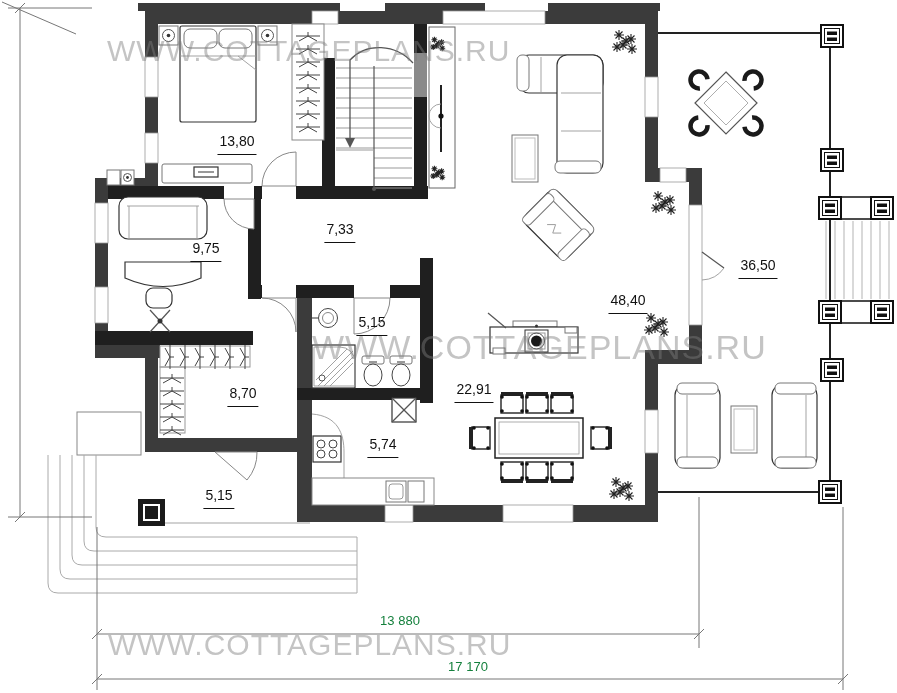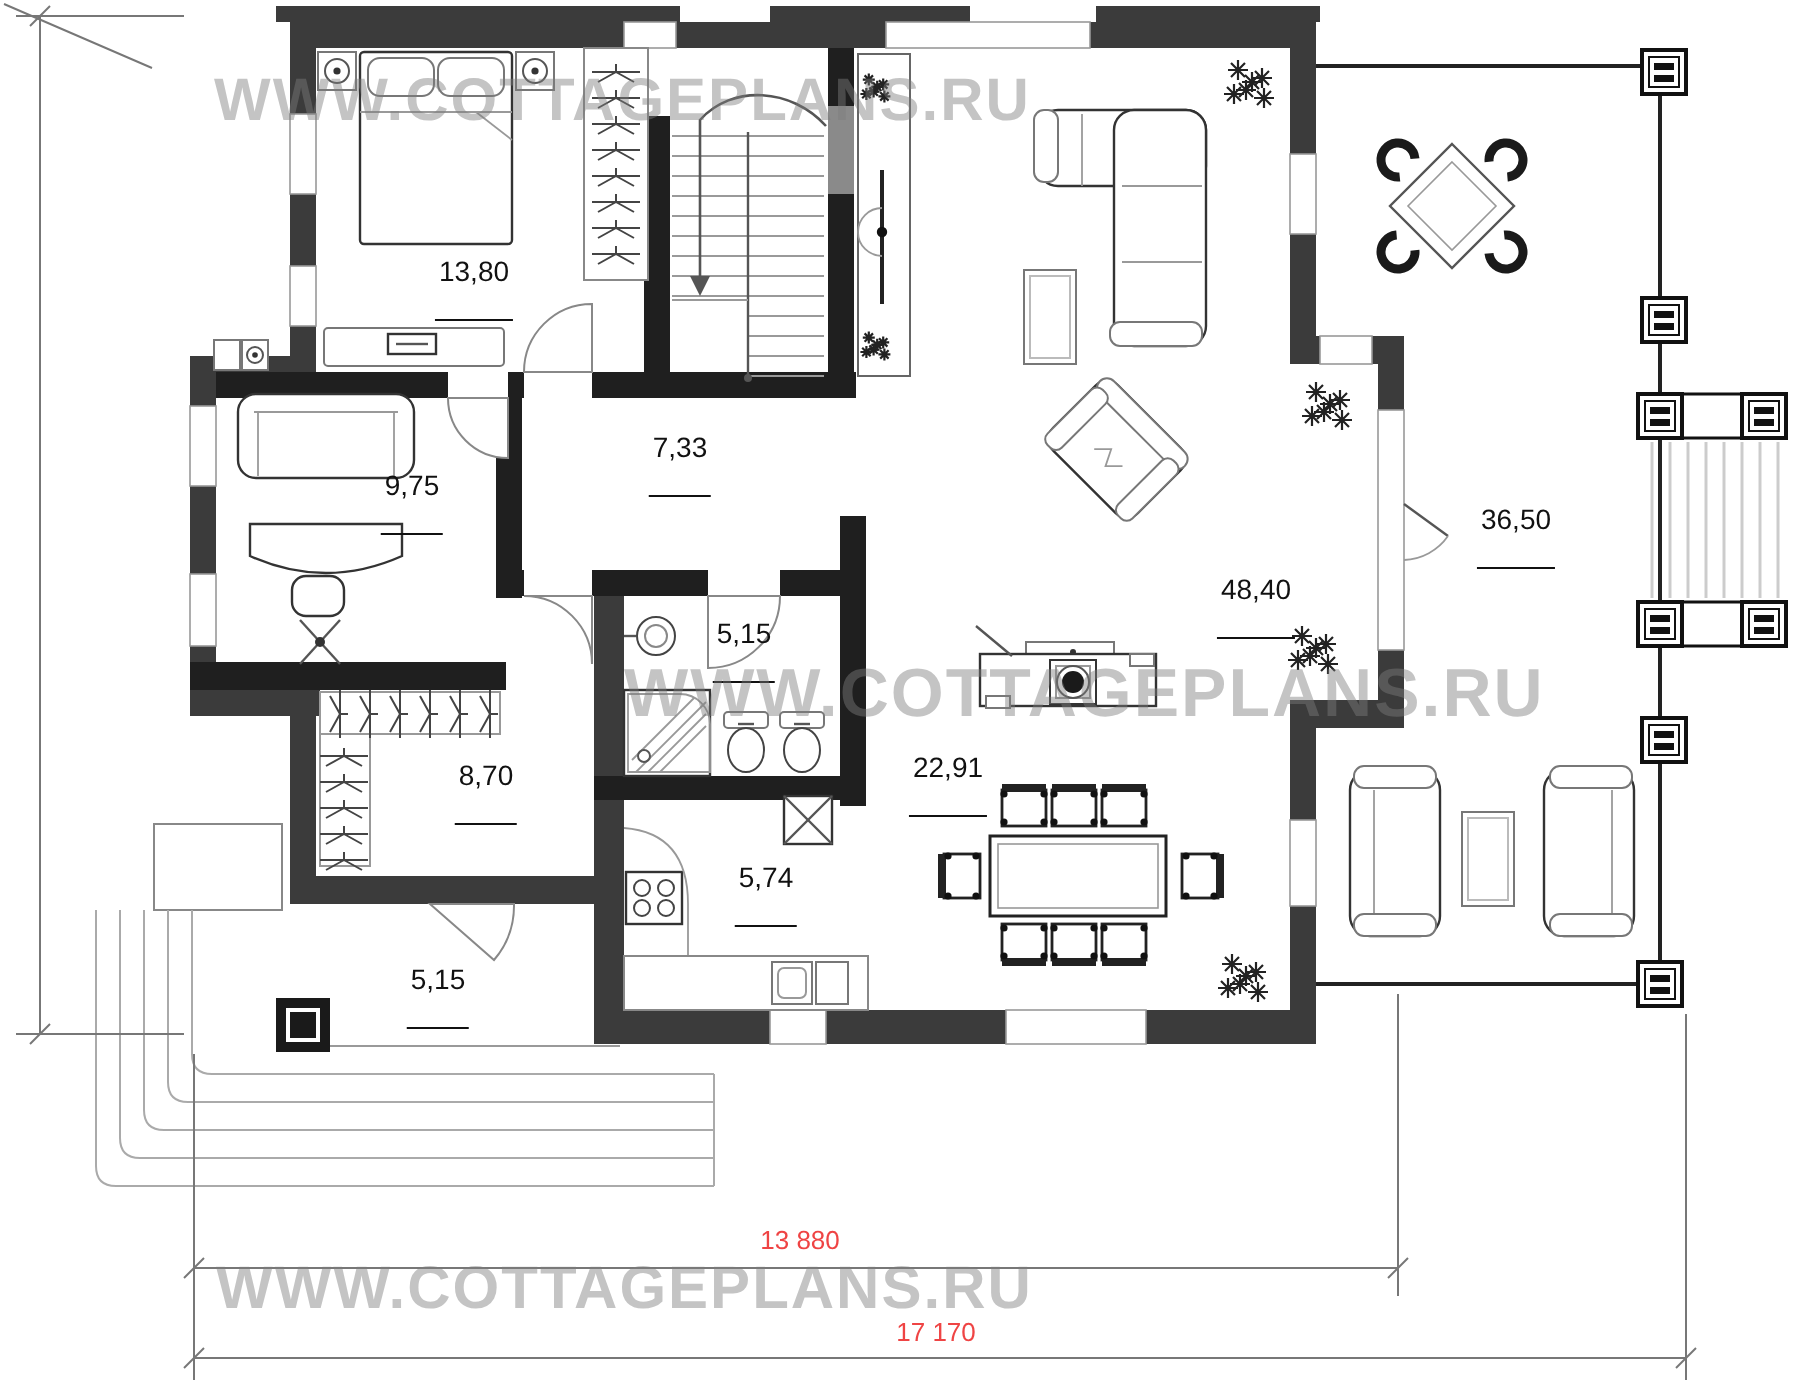--- a/index.html
+++ b/index.html
@@ -16,25 +16,25 @@
   .ln2{stroke:#555;stroke-width:1.2;fill:none}
   .thin{stroke:#999;stroke-width:1}
   .hng{stroke:#444;fill:none;stroke-width:1}
   .star{stroke:#222;stroke-width:1.1;fill:none}
   .step{stroke:#aaa;fill:none;stroke-width:1}
   .slat{stroke:#ccc;stroke-width:1.5}
   .dimln{stroke:#777;stroke-width:1;fill:none}
   .door{fill:#fff;stroke:#888;stroke-width:1}
   .tline{stroke:#222;stroke-width:2;fill:none}
   .lbl{position:absolute;transform:translate(-50%,-50%);font-size:14px;color:#111;
-       white-space:nowrap;border-bottom:1.4px solid #111;padding:0 2px 16px;z-index:3}
-  .dim{position:absolute;transform:translate(-50%,-50%);font-size:13px;color:#ef4444;
+       white-space:nowrap;border-bottom:1.4px solid #111;padding:0 2px 5px;z-index:3}
+  .dim{position:absolute;transform:translate(-50%,-50%);font-size:13px;color:#15803d;
        white-space:nowrap;z-index:3}
   .note{position:absolute;font-size:13.5px;color:#111;line-height:1.18;z-index:3}
-  .wm{position:absolute;font-weight:bold;font-size:30px;color:rgba(125,125,125,.45);
+  .wm{position:absolute;font-weight:normal;font-size:30px;color:rgba(125,125,125,.45);
       letter-spacing:1px;white-space:nowrap;z-index:5}
 </style>
 </head>
 <body>
 
 <div id="stage">
 
 <svg id="plansvg" width="897" height="693" viewBox="0 0 897 693">
 
   <g>

